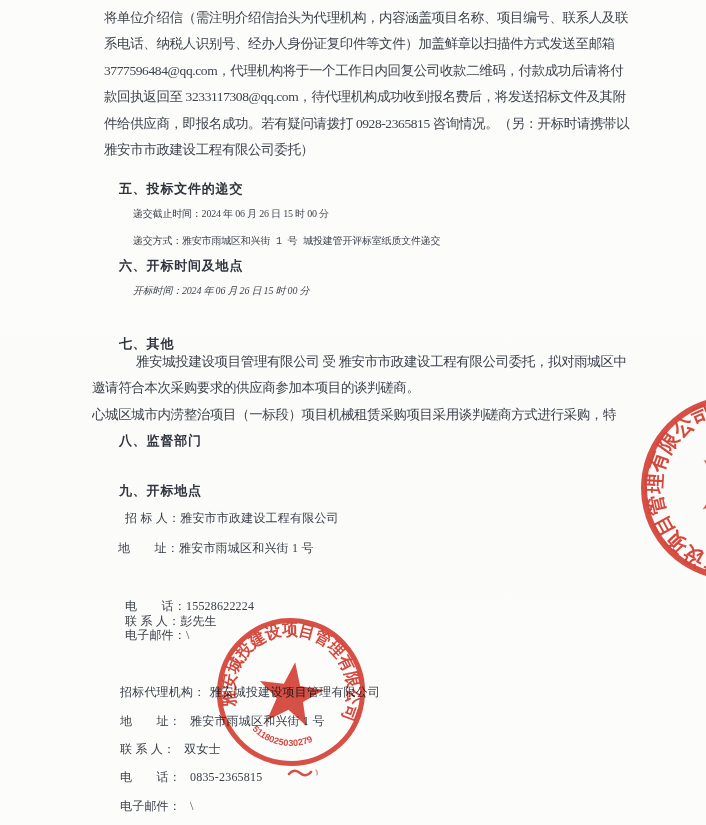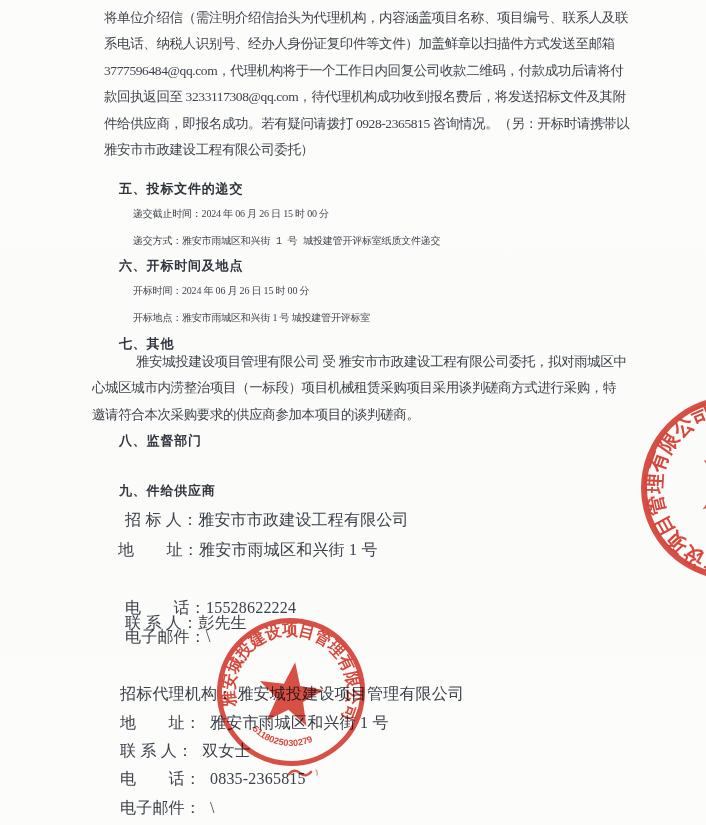--- a/index.html
+++ b/index.html
@@ -32,21 +32,21 @@
     font-size:13px;
     letter-spacing:0.8px;
     color:#30343c;
     white-space:nowrap;
     margin-left:16px;
   }
   .detail{position:absolute;white-space:nowrap;font-size:10px;letter-spacing:-0.2px;color:#3e434c;}
   .par7{position:absolute;left:92px;top:349px;}
   .par7 .tline.first{padding-left:44px;}
   
-  .crow{position:absolute;white-space:nowrap;font-size:16px;letter-spacing:0.2px;color:#3b4049;}
+  .crow{position:absolute;white-space:nowrap;font-size:12px;letter-spacing:0.2px;color:#3b4049;}
   .crow .lbl{display:inline-block;}
   .crow .val{display:inline-block;}
   .agency .val{margin-left:9px;}
   
   .seal{position:absolute;mix-blend-mode:multiply;opacity:0.93;}
   .seal-mid{left:211px;top:612px;transform:rotate(8deg);}
   .seal-edge{left:633px;top:388px;transform:rotate(-125deg);}
   .seal svg{display:block;}
   .scribble{position:absolute;left:287px;top:765px;mix-blend-mode:multiply;}
 </style>
@@ -62,33 +62,32 @@
     <div class="tline">款回执返回至 3233117308@qq.com，待代理机构成功收到报名费后，将发送招标文件及其附</div>
     <div class="tline">件给供应商，即报名成功。若有疑问请拨打 0928-2365815 咨询情况。（另：开标时请携带以</div>
     <div class="tline">雅安市市政建设工程有限公司委托）</div>
   </div>
 
   <div class="heading" style="left:103px;top:180px;">五、投标文件的递交</div>
   <div class="detail" style="left:133px;top:207px;">递交截止时间：2024 年 06 月 26 日  15 时 00 分</div>
   <div class="detail" style="left:133px;top:234px;font-family:Liberation Mono, monospace;">递交方式：雅安市雨城区和兴街 1 号  城投建管开评标室纸质文件递交</div>
 
   <div class="heading" style="left:103px;top:257px;">六、开标时间及地点</div>
-  <div class="detail" style="left:133px;top:284px;">开标时间：2024 年 06 月 26 日  15 时 00 分</div>
-  <div class="detail" style="left:133px;top:311px;">开标地点：雅安市雨城区和兴街 1 号  城投建管开评标室</div>
+  <div class="detail" style="left:133px;top:284px;font-style:italic;">开标时间：2024 年 06 月 26 日  15 时 00 分</div>
 
   <div class="heading" style="left:103px;top:335px;text-align:right;">七、其他</div>
   <div class="par7">
     <div class="tline first">雅安城投建设项目管理有限公司 受 雅安市市政建设工程有限公司委托，拟对雨城区中</div>
+    <div class="tline">邀请符合本次采购要求的供应商参加本项目的谈判磋商。</div>
     <div class="tline">心城区城市内涝整治项目（一标段）项目机械租赁采购项目采用谈判磋商方式进行采购，特</div>
-    <div class="tline">邀请符合本次采购要求的供应商参加本项目的谈判磋商。</div>
   </div>
 
   <div class="heading" style="left:103px;top:432px;">八、监督部门</div>
 
-  <div class="heading" style="left:103px;top:482px;">九、件给供应商</div>
+  <div class="heading" style="left:103px;top:482px;">九、开标地点</div>
 
   <div>
     <div class="crow" style="left:125px;top:510px;">
       <span class="lbl">招 标 人：</span><span class="val">雅安市市政建设工程有限公司</span>
     </div>
     <div class="crow" style="left:118px;top:540px;">
       <span class="lbl">地　　址：</span><span class="val">雅安市雨城区和兴街 1 号</span>
     </div>
     <div class="crow" style="left:125px;top:585px;margin-top:28px;">
       <span class="lbl">联 系 人：</span><span class="val">彭先生</span>

